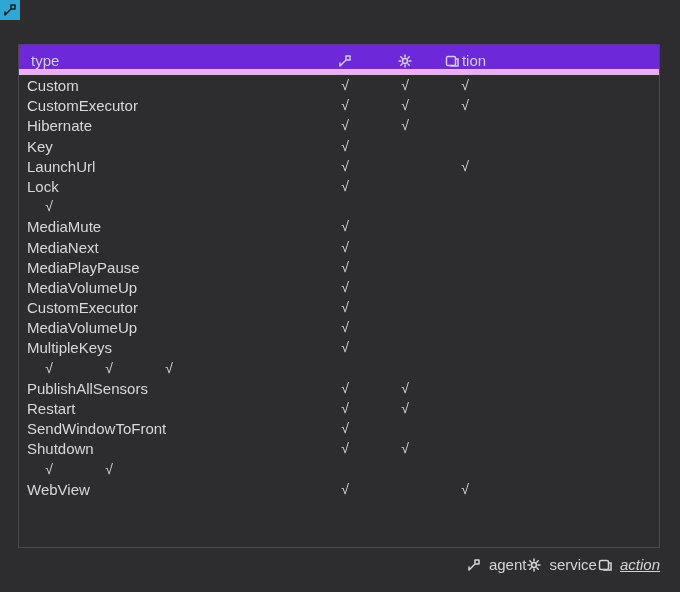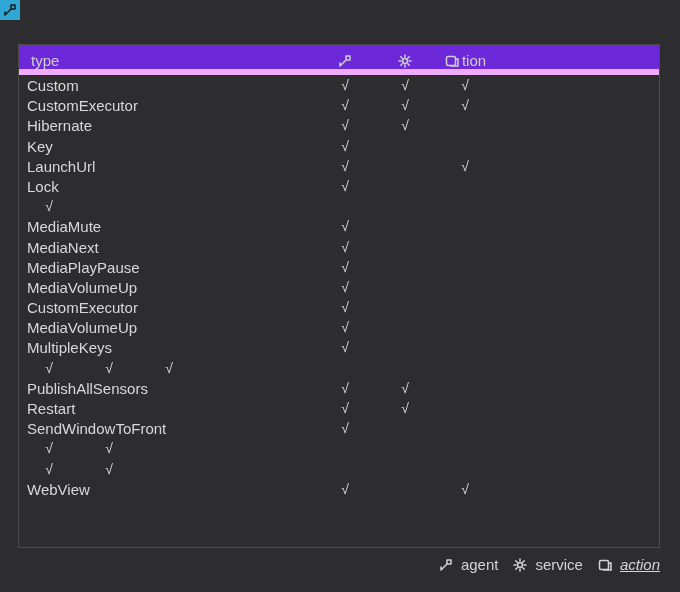--- a/index.html
+++ b/index.html
@@ -79,21 +79,20 @@
     width: 60px;
     text-align: center;
     font-size: 14px;
   }
   .legend {
     position: absolute;
     right: 20px;
     top: 556px;
     display: flex;
     align-items: center;
-    gap: 14px;
     color: #d4d4d4;
   }
   .legend-item {
     display: flex;
     align-items: center;
     gap: 7px;
   }
   .legend-action {
     text-decoration: underline;
     font-style: italic;
@@ -254,20 +253,21 @@
         <div class="td-mark">√</div>
         <div class="td-mark"></div>
       </div>
       <div class="trow">
         <div class="td-type">SendWindowToFront</div>
         <div class="td-mark">√</div>
         <div class="td-mark"></div>
         <div class="td-mark"></div>
       </div>
       <div class="trow">
+        <div class="td-type">Shutdown</div>
         <div class="td-mark">√</div>
         <div class="td-mark">√</div>
         <div class="td-mark"></div>
       </div>
       <div class="trow">
         <div class="td-mark">√</div>
         <div class="td-mark">√</div>
         <div class="td-mark"></div>
       </div>
       <div class="trow">

